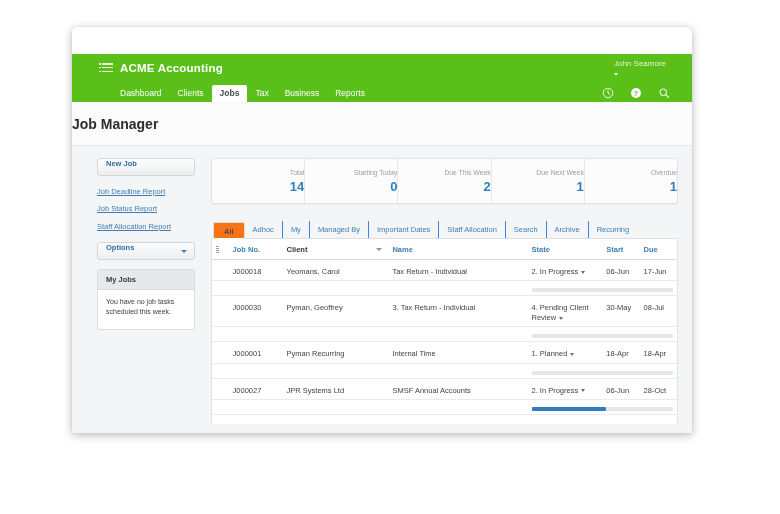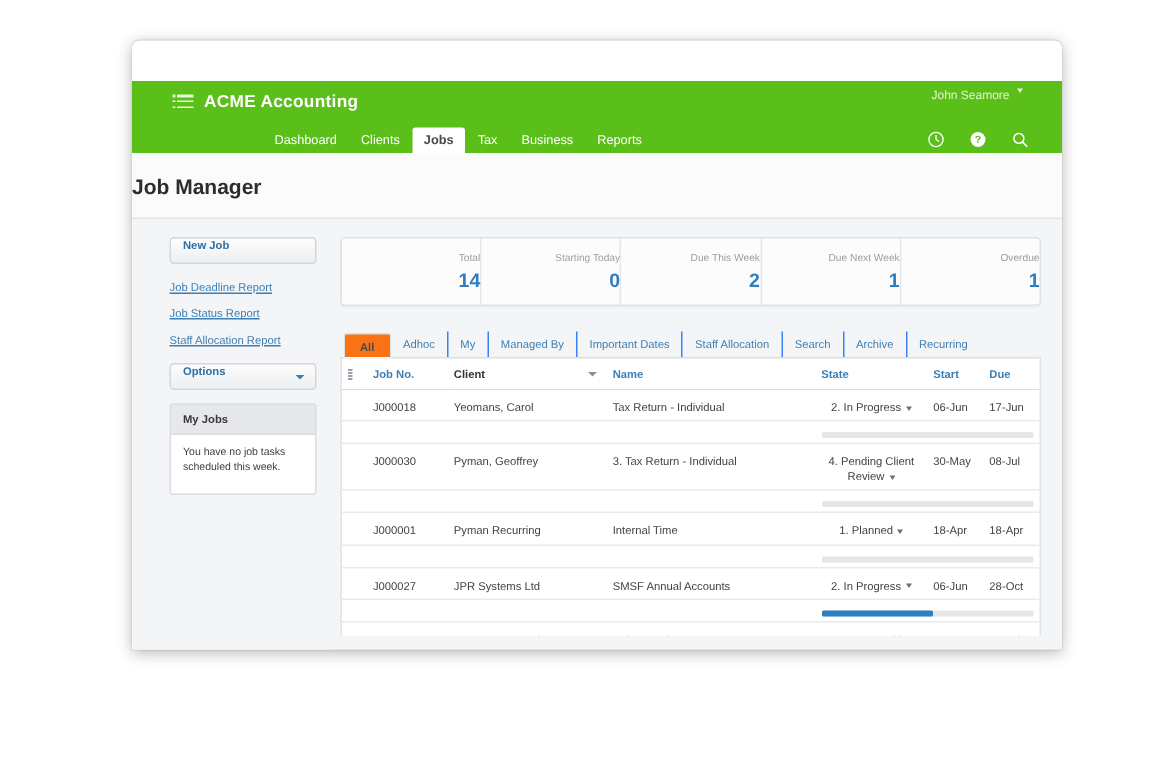--- a/index.html
+++ b/index.html
@@ -7,21 +7,21 @@
     width: 780px; height: 514px;
     background: #ffffff;
     font-family: "Liberation Sans", sans-serif;
     overflow: hidden;
   }
   .screen { position: relative; width: 780px; height: 514px; background: #ffffff; }
 
   
   .app-card {
     position: absolute;
-    left: 88px; top: 27px;
+    left: 72px; top: 27px;
     width: 620px; height: 406px;
     background: #ffffff;
     border-radius: 5px 5px 0 0;
     box-shadow: 0 2px 10px rgba(0,0,0,0.28), 0 0 1px rgba(0,0,0,0.25);
     overflow: hidden;
   }
   .card-topwhite { height: 27px; background:#ffffff; }
 
   
   .green-header {
@@ -42,31 +42,30 @@
     position: relative;
   }
   .hamburger i::before{
     content:""; position:absolute; left:-3px; top:0; width:1.5px; height:1.5px; background:#e9f7dd;
   }
   .brand-title {
     color: #ffffff; font-size: 11.5px; font-weight: bold; letter-spacing: .2px;
   }
   .user-area {
     position: absolute; right: 26px; top: 5px;
-    display: flex; gap: 5px;
+    display: flex; gap: 5px; flex-direction: column;
   }
   .user-name { color: #e4f5d3; font-size: 8px; }
   .caret-small {
     width: 0; height: 0; border-left: 2.5px solid transparent;
     border-right: 2.5px solid transparent; border-top: 3px solid #e4f5d3;
   }
   .nav-row {
     display: flex; align-items: flex-end; height: 21px; padding-left: 40px;
     position: relative;
-    margin-left: 47px;
   }
   .nav-item {
     font-size: 8.5px; color: #ffffff; padding: 3px 8px 5px 8px;
     line-height: 1; white-space: nowrap;
   }
   .nav-item.active {
     background: #ffffff; color: #4a4a4a; font-weight: bold;
     border-radius: 2px 2px 0 0; padding: 4px 8px 5px 8px;
   }
   .header-icons {
@@ -200,21 +199,21 @@
     vertical-align: middle;
   }
   .jtable td {
     font-size: 7.5px; color: #434343;
     padding: 7px 4px 3px 4px;
     vertical-align: top;
     border-bottom: 1px solid #e8eaed;
     line-height: 1.35;
   }
   .jobno { color: #3d7fb5; }
-  .state-cell { position: relative; padding-right: 10px; text-align: center; }
+  .state-cell { position: relative; padding-right: 10px; }
   .state-caret {
     display: inline-block; margin-left: 3px;
     width: 0; height: 0; border-left: 2.5px solid transparent;
     border-right: 2.5px solid transparent; border-top: 3px solid #6c7076;
     vertical-align: middle;
   }
   .pbar-cell { padding: 0 4px 4px 4px; border-bottom: 1px solid #e8eaed; }
   .pbar {
     height: 4px; background: #e4e6e9; border-radius: 1px; width: 100%;
   }

